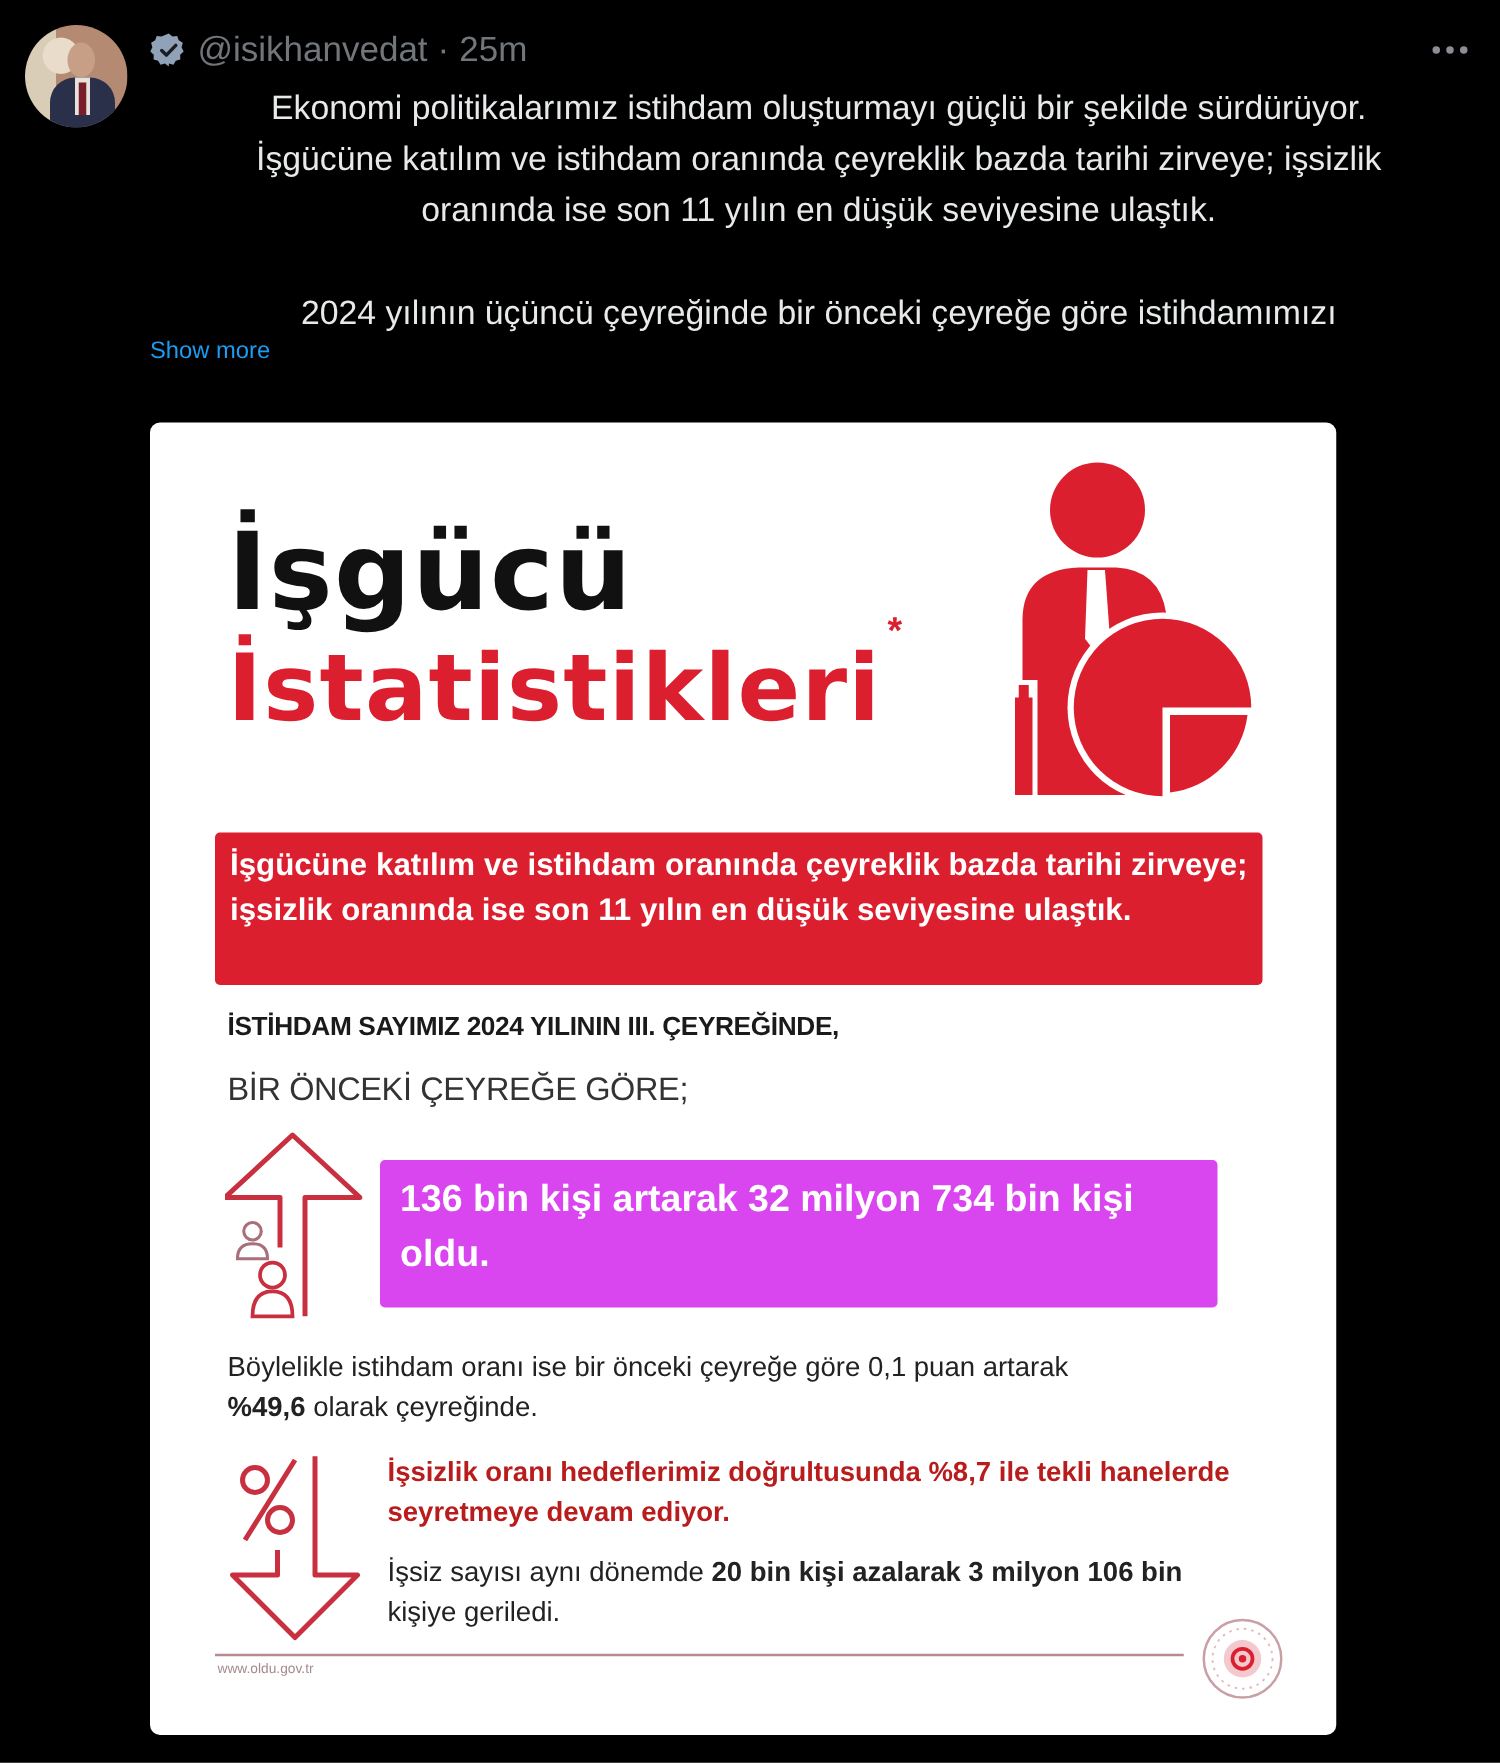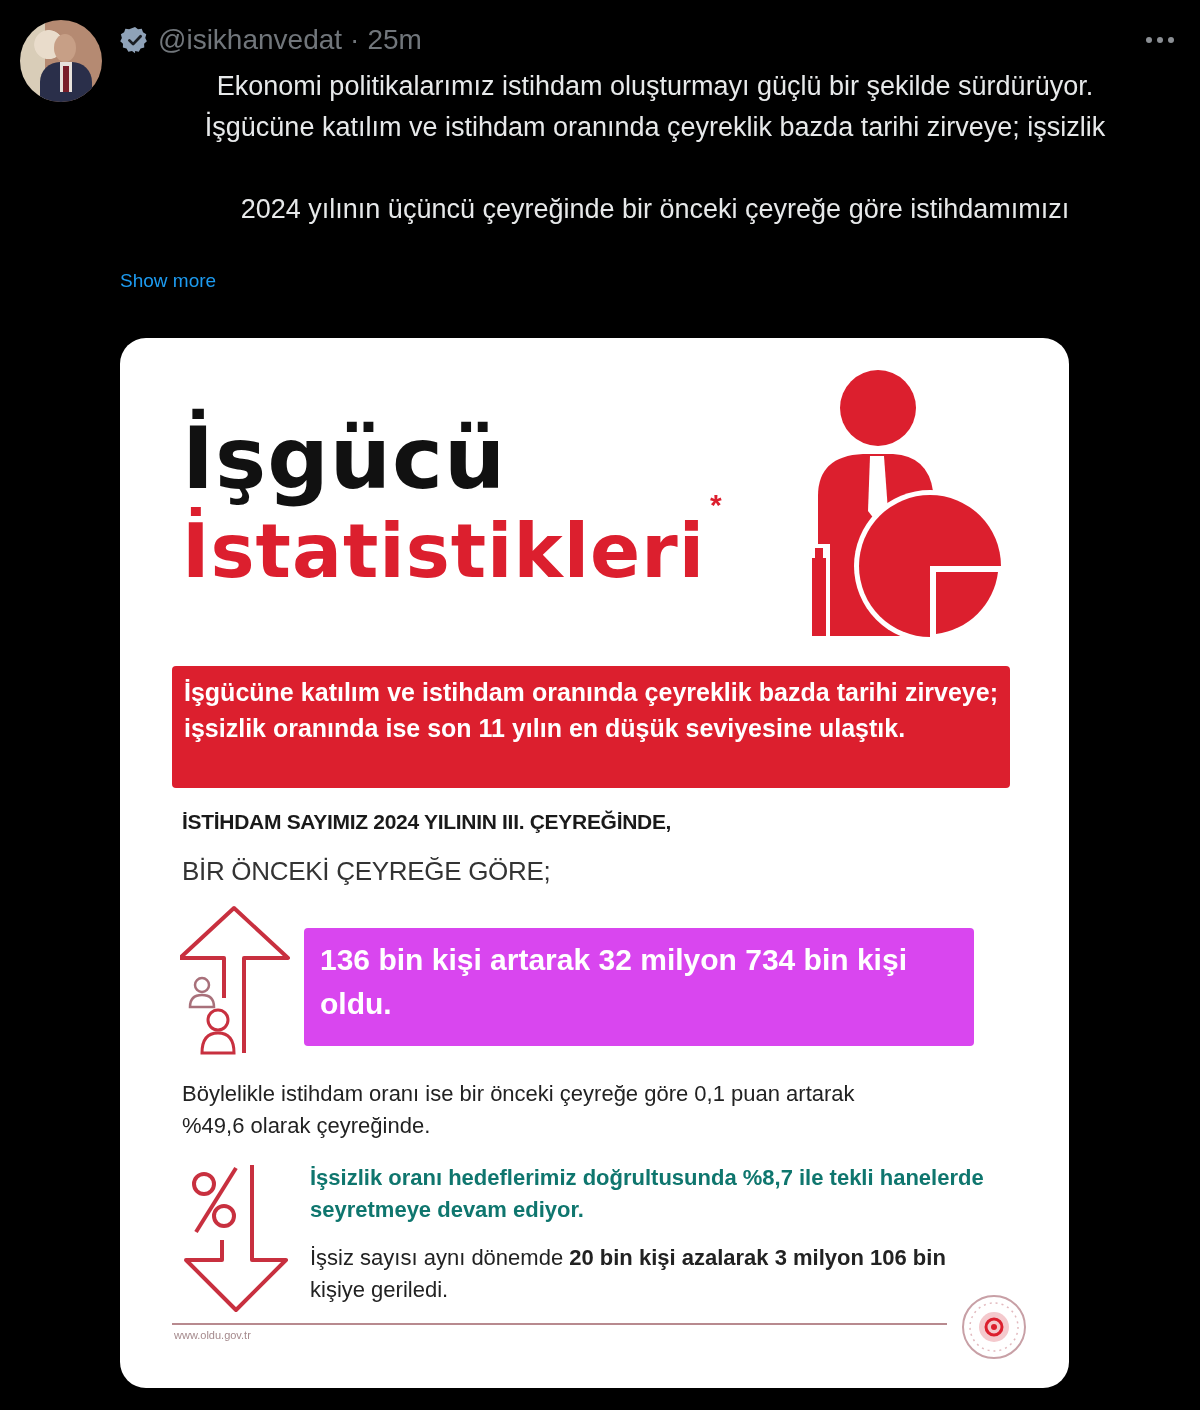--- a/index.html
+++ b/index.html
@@ -20,42 +20,42 @@
   .verified { width: 30px; height: 30px; display: inline-block; }
   .handle, .dot, .time { color: #71767b; }
   .more { position: absolute; right: 20px; top: 26px; width: 40px; height: 28px; display: flex; align-items: center; justify-content: center; gap: 5px; }
   .more span { width: 6px; height: 6px; border-radius: 50%; background: #8b8f94; display: block; }
 
   .tweet-text { position: absolute; left: 120px; top: 66px; width: 1070px; font-size: 27px; line-height: 41px; color: #e7e9ea; }
   .tweet-text p { white-space: nowrap; text-align: center; }
   .tweet-text .gap { height: 41px; }
   .show-more { position: absolute; left: 120px; top: 270px; font-size: 19px; color: #1d9bf0; cursor: pointer; }
 
-  .card { position: absolute; left: 120px; top: 338px; width: 949px; height: 1050px; background: #fff; border-radius: 26px; overflow: hidden; }
+  .card { position: absolute; left: 120px; top: 338px; width: 949px; height: 1050px; background: #fff; border-radius: 8px; overflow: hidden; }
 
   .title1 { position: absolute; left: 62px; top: 70px; font-size: 86px; font-weight: 900; color: #111; letter-spacing: 1px; font-family: "DejaVu Sans", sans-serif; }
   .title2 { position: absolute; left: 62px; top: 170px; font-size: 74px; font-weight: 900; color: #dc1f2e; letter-spacing: 1px; font-family: "DejaVu Sans", sans-serif; }
   .asterisk { position: absolute; left: 590px; top: 150px; font-size: 30px; font-weight: bold; color: #dc1f2e; }
   .hero-icon { position: absolute; left: 688px; top: 28px; width: 200px; height: 280px; }
 
   .red-banner { position: absolute; left: 52px; top: 328px; width: 838px; height: 122px; background: #dc1f2e; border-radius: 4px;
     padding: 8px 12px; color: #fff; font-weight: bold; font-size: 25px; line-height: 36px; text-align: justify; text-align-last: left; }
 
   .h-emp { position: absolute; left: 62px; top: 472px; font-size: 21px; font-weight: bold; color: #1a1a1a; white-space: nowrap; letter-spacing: -0.3px; }
   .h-sub { position: absolute; left: 62px; top: 518px; font-size: 26px; color: #333; white-space: nowrap; letter-spacing: -0.3px; }
 
   .up-icon { position: absolute; left: 60px; top: 565px; width: 110px; height: 155px; }
   .stat-box { position: absolute; left: 184px; top: 590px; width: 670px; height: 118px; background: #d946ef; border-radius: 4px;
     padding: 10px 16px; color: #fff; font-size: 30px; font-weight: bold; line-height: 44px; }
 
   .rate-text { position: absolute; left: 62px; top: 740px; width: 820px; font-size: 22px; line-height: 32px; color: #222; }
-  .rate-text b { font-weight: normal; }
+  .rate-text b { font-weight: bold; }
 
   .down-icon { position: absolute; left: 60px; top: 822px; width: 110px; height: 155px; }
-  .unemp1 { position: absolute; left: 190px; top: 824px; width: 680px; font-size: 22px; font-weight: bold; line-height: 32px; color: #0f766e; }
+  .unemp1 { position: absolute; left: 190px; top: 824px; width: 680px; font-size: 22px; font-weight: bold; line-height: 32px; color: #b91c1c; }
   .unemp2 { position: absolute; left: 190px; top: 904px; width: 680px; font-size: 22px; line-height: 32px; color: #222; }
   .unemp2 b { font-weight: bold; }
 
   .footer-line { position: absolute; left: 52px; top: 985px; width: 775px; height: 2px; background: #b88a8f; }
   .footer-url { position: absolute; left: 54px; top: 991px; font-size: 11px; color: #a58a8d; }
   .seal { position: absolute; left: 840px; top: 955px; width: 68px; height: 68px; }
 </style>
 </head>
 <body>
 
@@ -78,20 +78,21 @@
 
 <div class="more">
   <span></span>
   <span></span>
   <span></span>
 </div>
 
 <div class="tweet-text">
   <p>Ekonomi politikalarımız istihdam oluşturmayı güçlü bir şekilde sürdürüyor.</p>
   <p>İşgücüne katılım ve istihdam oranında çeyreklik bazda tarihi zirveye; işsizlik</p>
+  <p>oranında ise son 11 yılın en düşük seviyesine ulaştık.</p>
   <p class="gap"></p>
   <p>2024 yılının üçüncü çeyreğinde bir önceki çeyreğe göre istihdamımızı</p>
 </div>
 <div class="show-more">Show more</div>
 
 <div class="card">
   <div class="title1">İşgücü</div>
   <div class="title2">İstatistikleri</div>
   <div class="asterisk">*</div>
 

